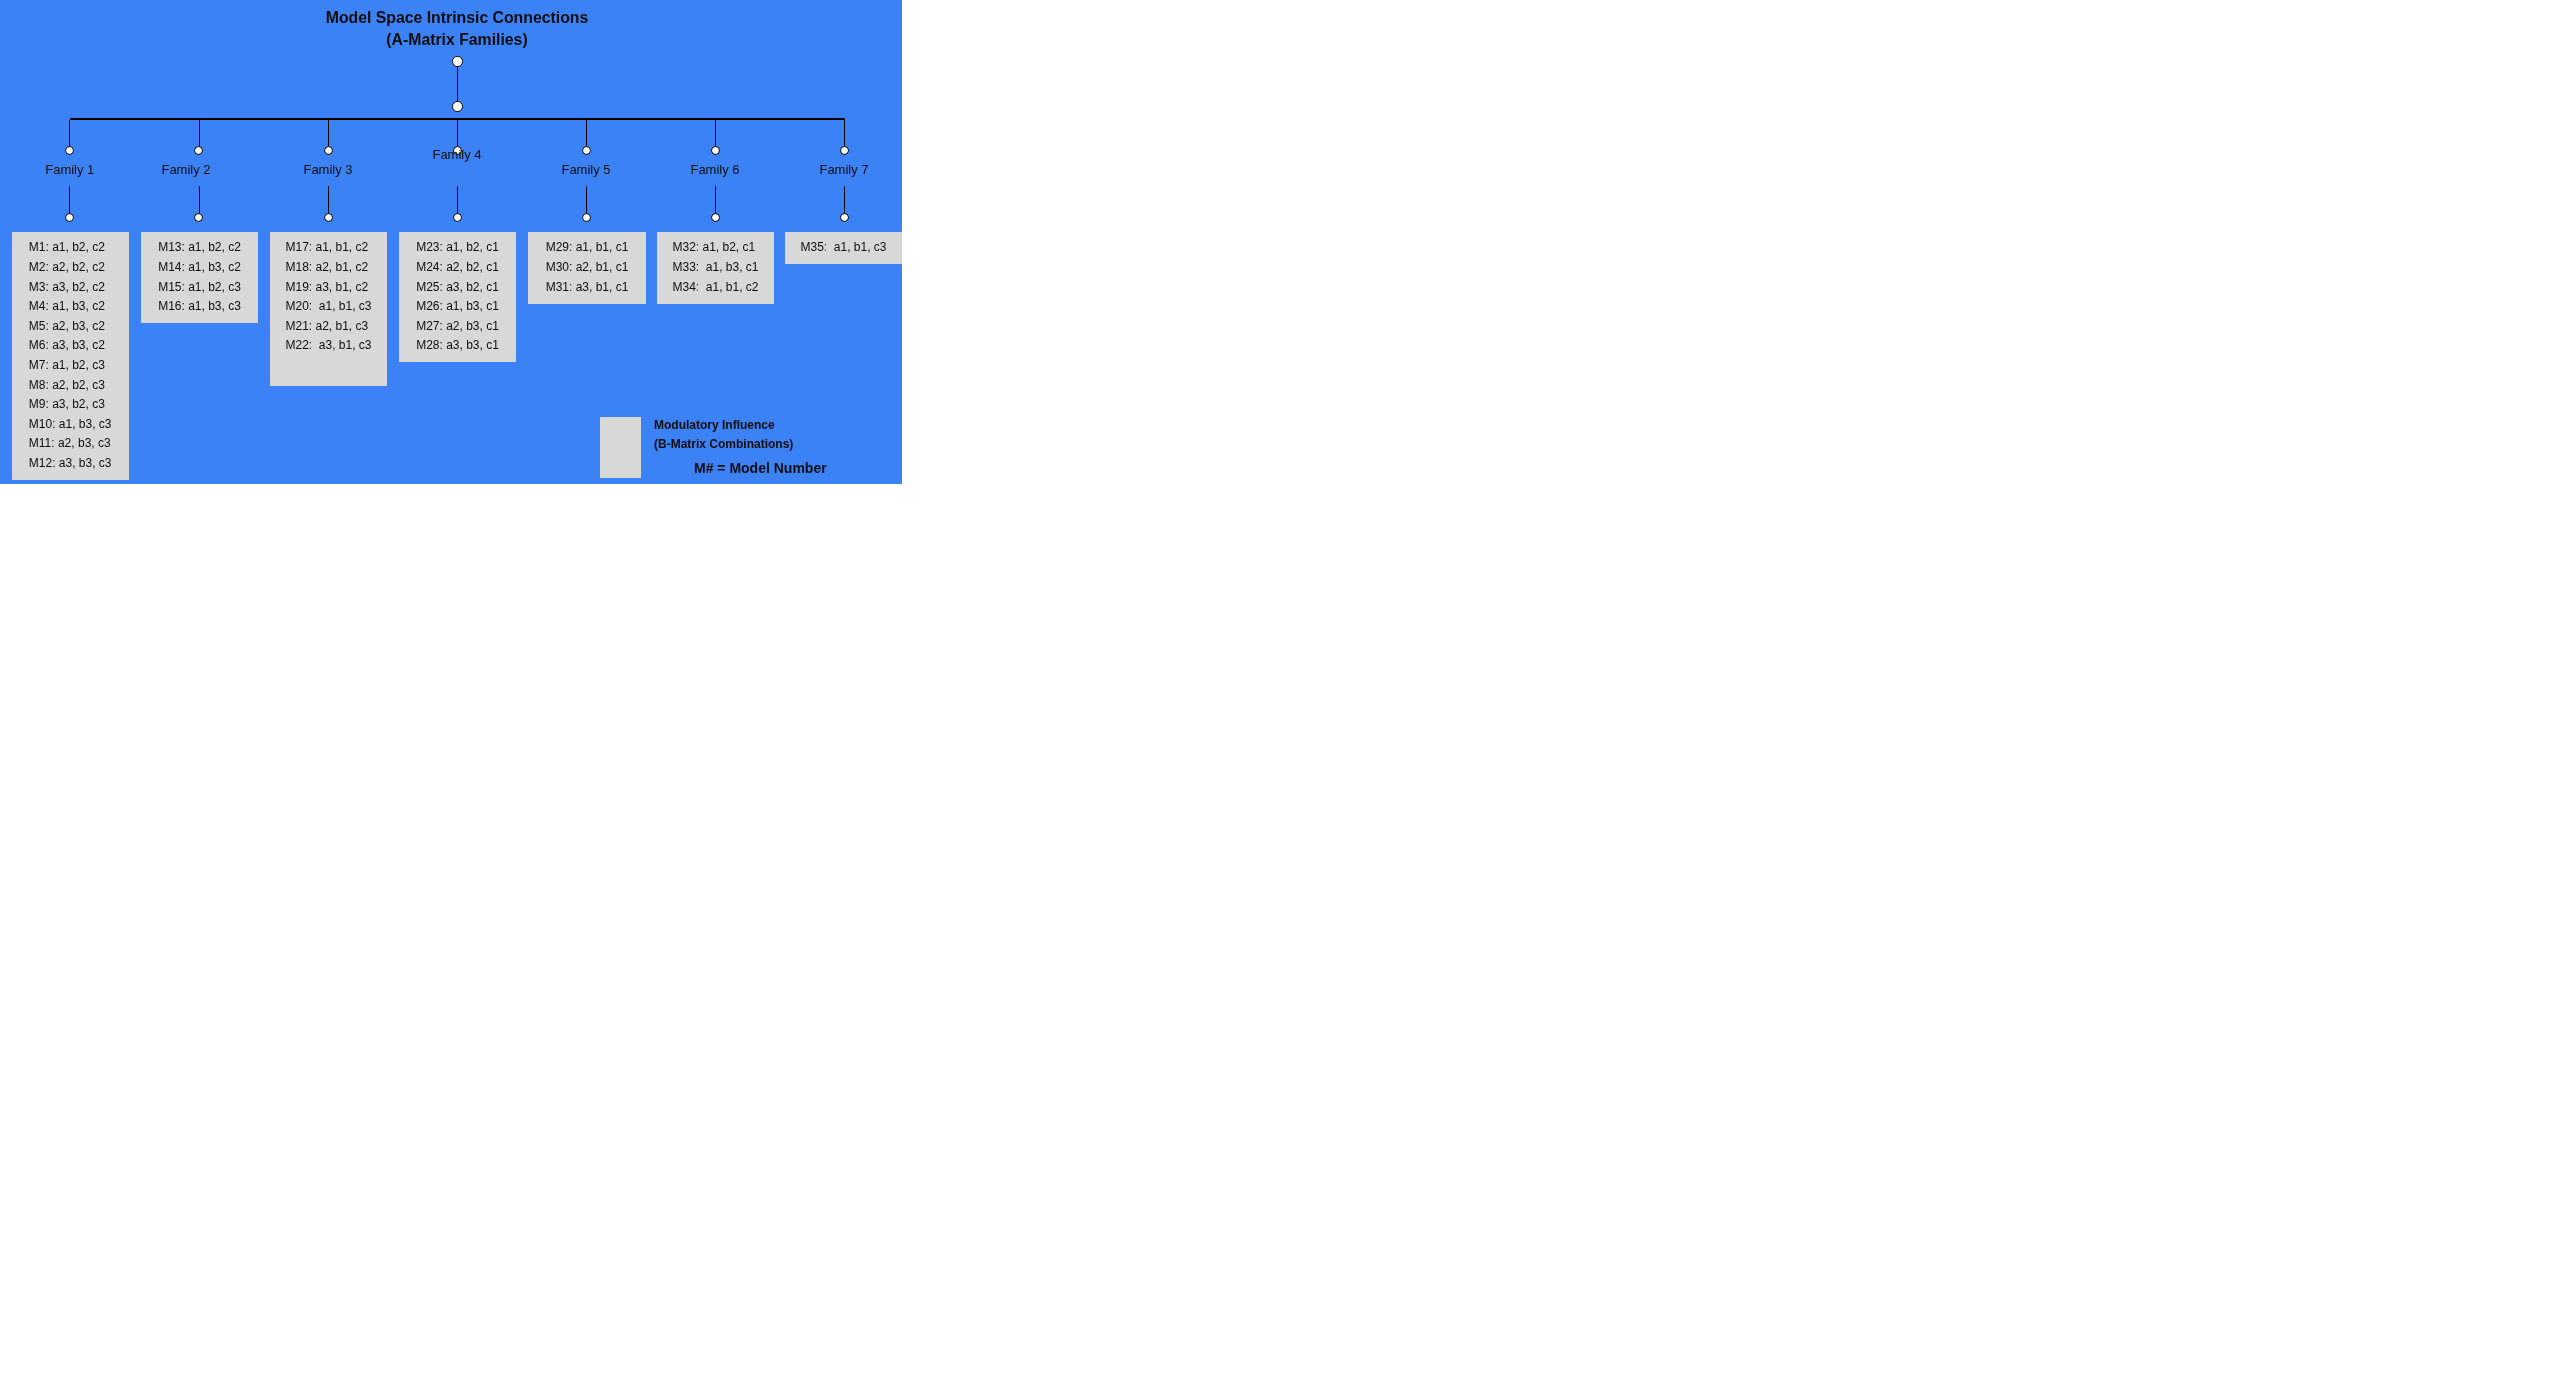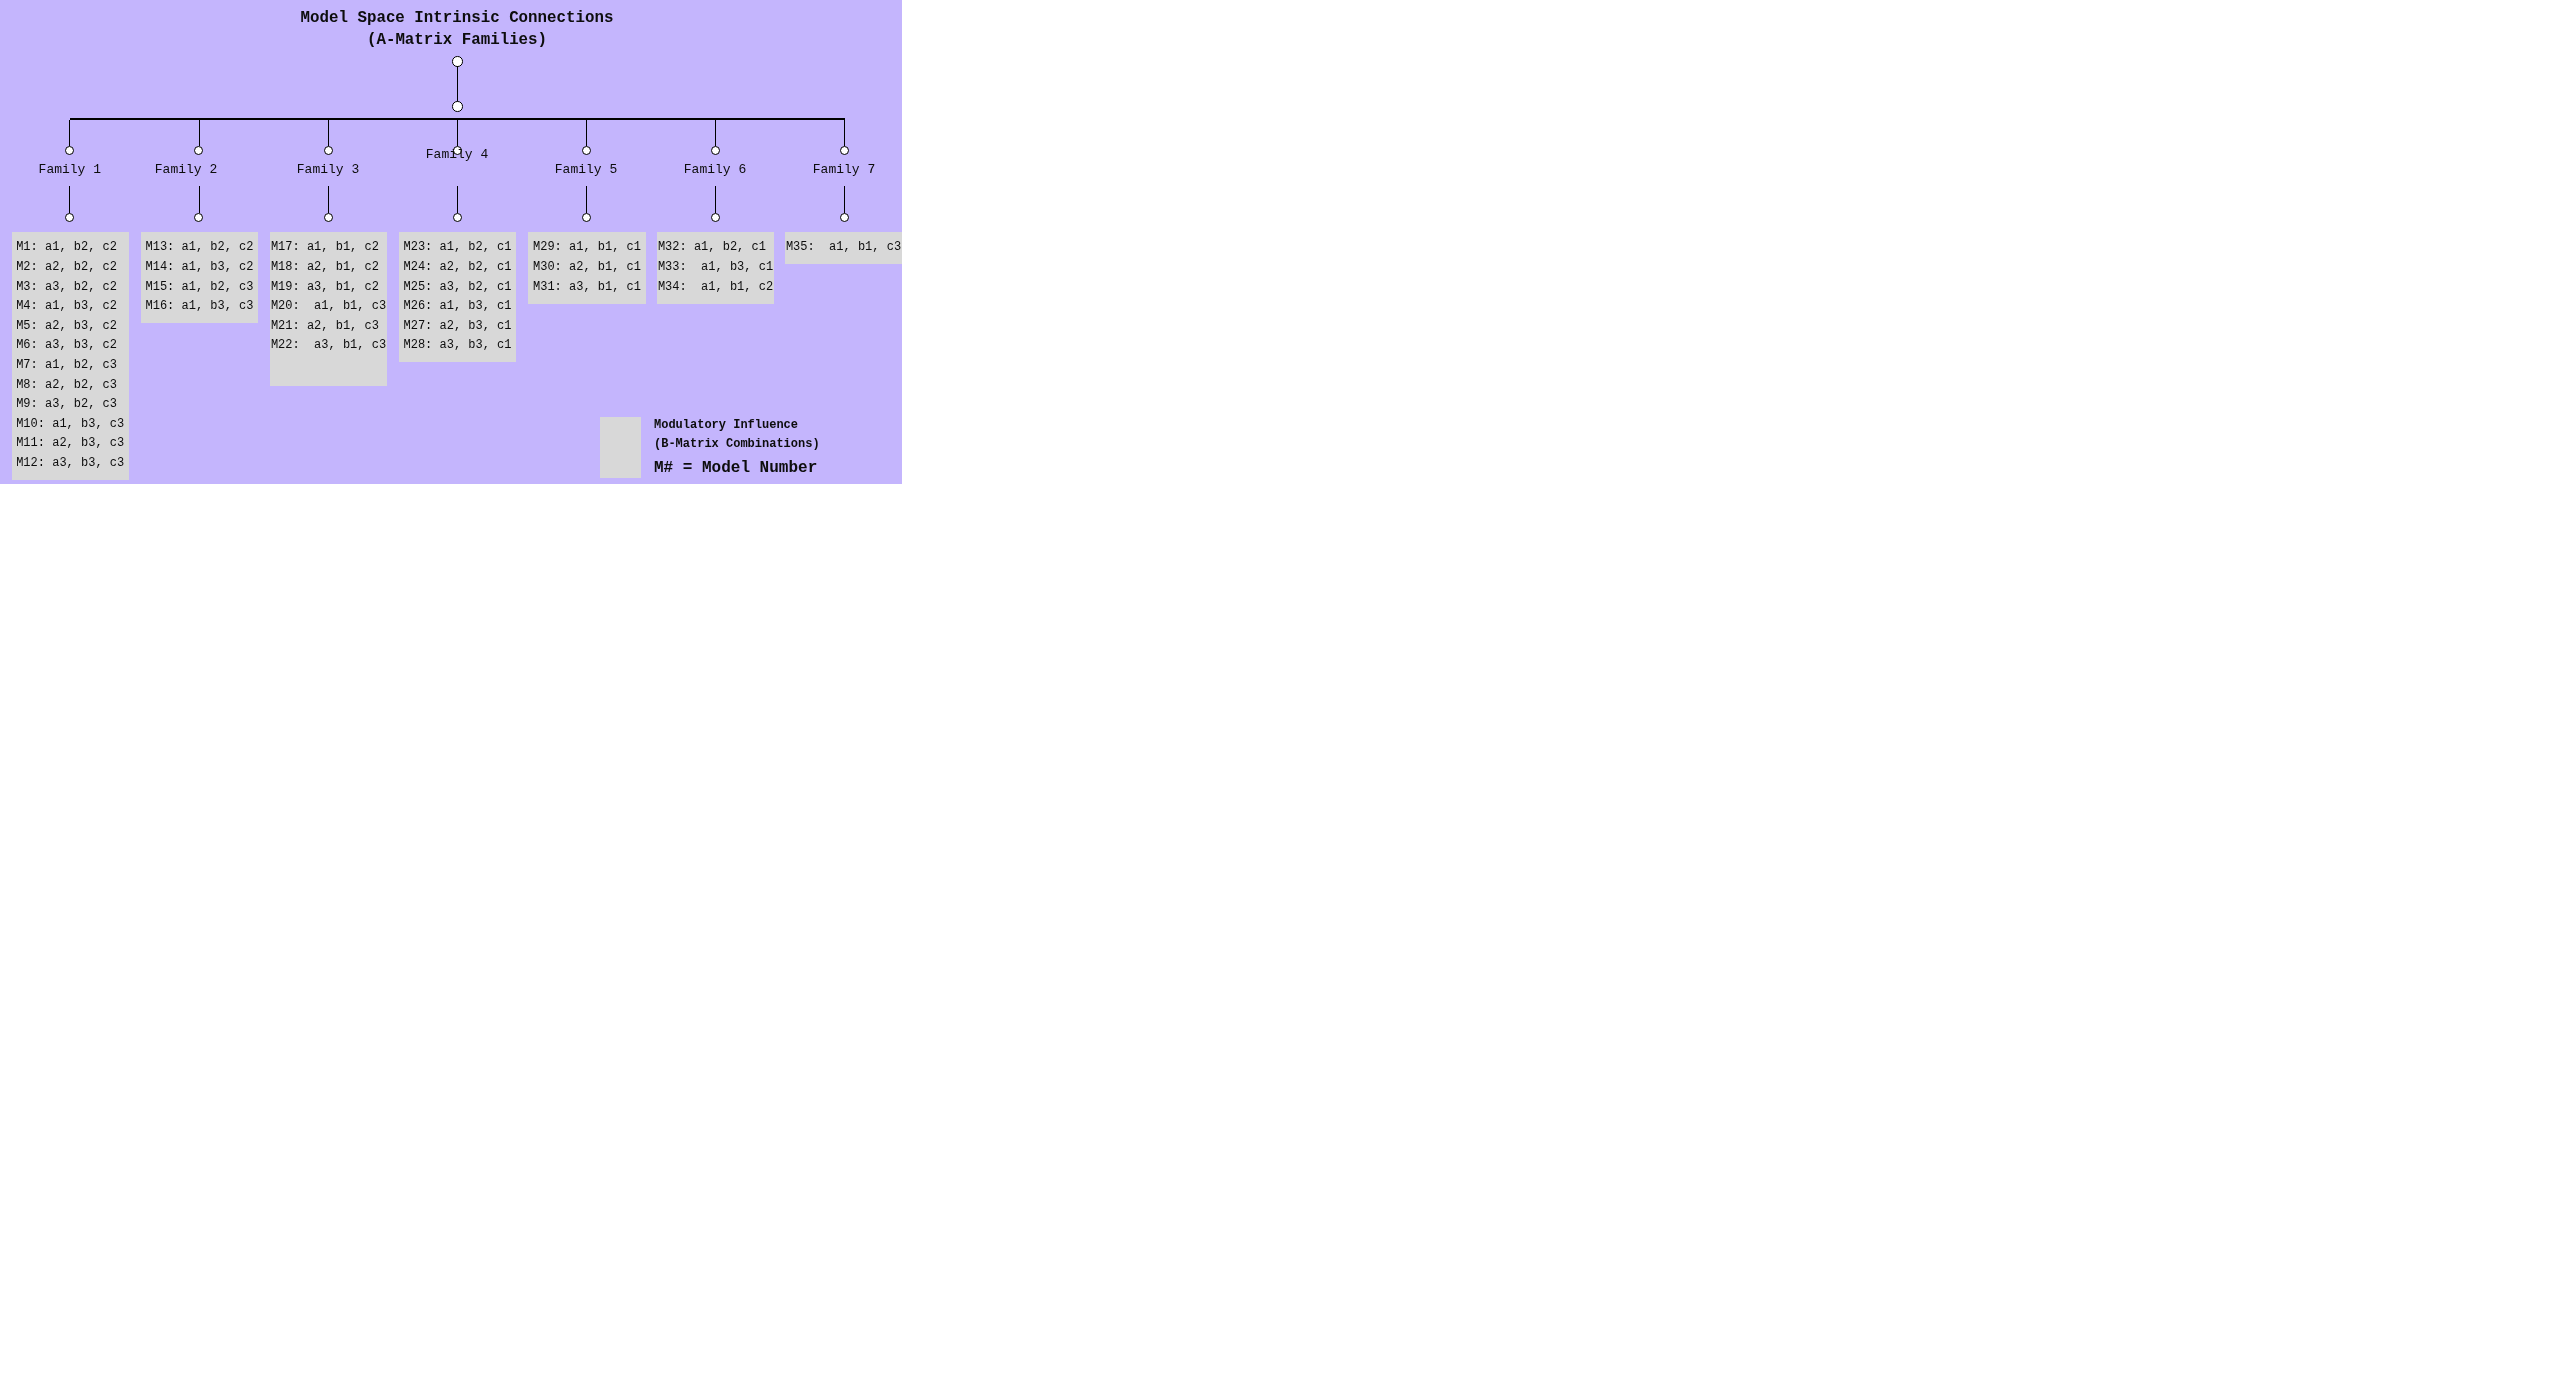--- a/index.html
+++ b/index.html
@@ -1,38 +1,38 @@
 <!DOCTYPE html>
 <html style="font-size:9.3px"><head>
 <meta charset="utf-8">
 <style>
   html,body{margin:0;padding:0;background:#ffffff;}
   .canvas{
-    position:relative;width:902px;height:484px;background:#c4b5fd;overflow:hidden;
-    font-family:Liberation Mono, monospace;color:#0d0d0d;
+    position:relative;width:902px;height:484px;background:#3b82f6;overflow:hidden;
+    font-family:Liberation Sans, sans-serif;color:#0d0d0d;
   }
   .title{
     position:absolute;top:7px;left:457px;transform:translateX(-50%);
     text-align:center;font-weight:bold;font-size:15.8px;line-height:22px;white-space:nowrap;
   }
   .vline{position:absolute;background:#000;}
   .hline{position:absolute;background:#000;}
   .circle{position:absolute;border:1.4px solid #000;border-radius:50%;background:#fff;box-sizing:border-box;}
   .circle.small{border-width:1.3px;}
   .family-label{
     position:absolute;width:128px;text-align:center;font-size:13px;line-height:16.3px;white-space:nowrap;
   }
   .model-box{position:absolute;background:#d8d8d8;}
   .model-box-inner{width:max-content;margin:0 auto;text-align:left;padding-top:6.4px;}
   .model-line{font-size:12px;line-height:19.6px;white-space:pre;}
   .legend{position:absolute;left:600px;top:416px;}
   .legend-swatch{position:absolute;left:0;top:1.2px;width:41px;height:61px;background:#d8d8d8;}
   .legend-text{position:absolute;left:54px;top:0;white-space:nowrap;}
   .legend-line{font-weight:bold;font-size:12px;line-height:19px;}
-  .legend-line3{font-weight:bold;font-size:16px;line-height:17.5px;margin-top:6.4px;}
+  .legend-line3{font-weight:bold;font-size:14px;line-height:17.5px;margin-top:6.4px;margin-left:40px;}
 </style>
 </head>
 <body>
 
 <div class="canvas">
 
   <div class="title">
     <div>Model Space Intrinsic Connections</div>
     <div>(A-Matrix Families)</div>
   </div>

